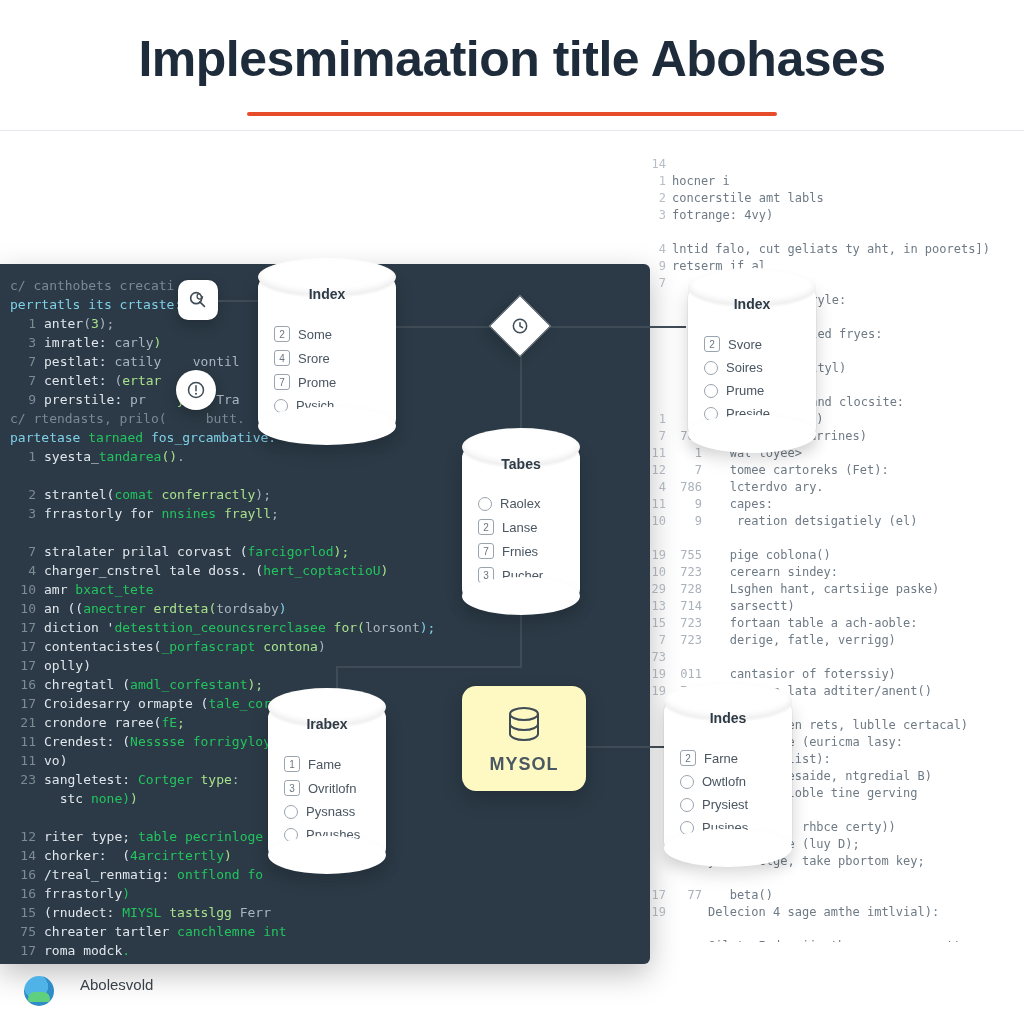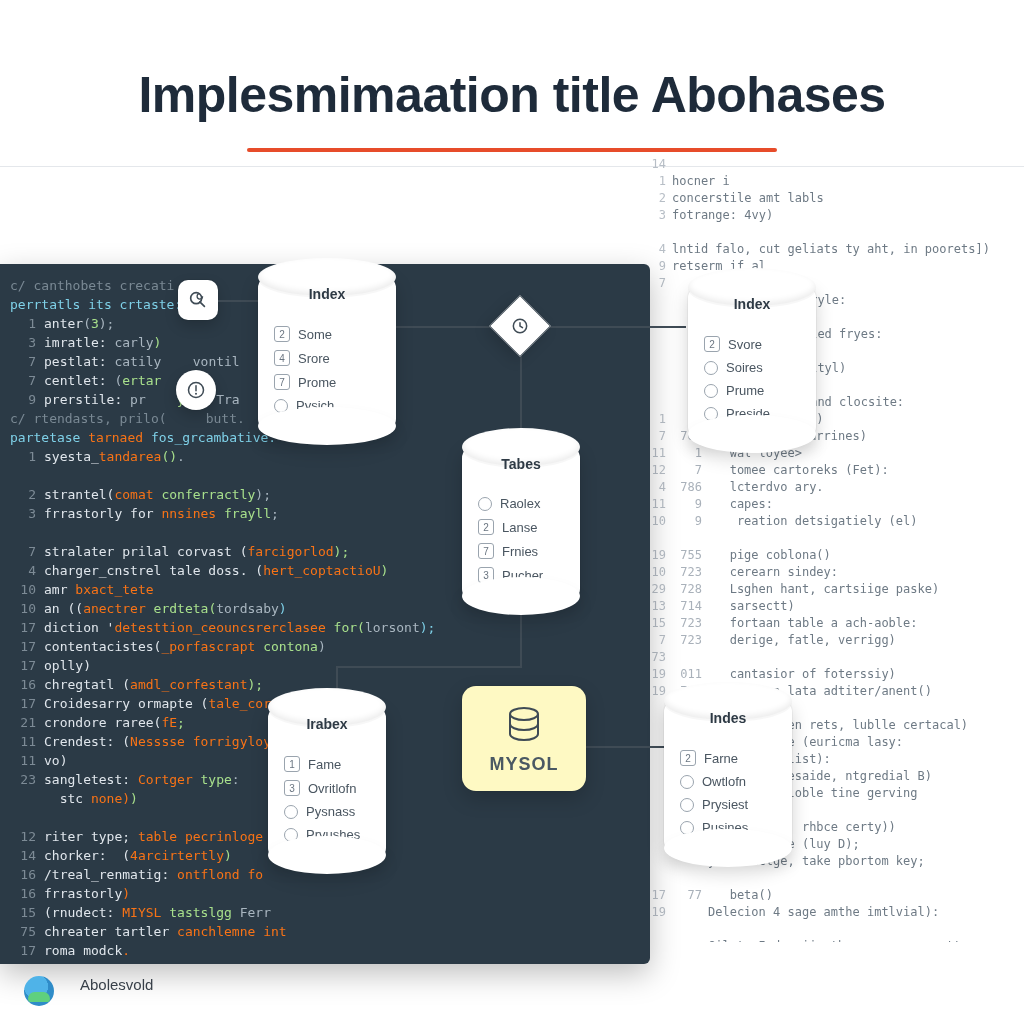--- a/index.html
+++ b/index.html
@@ -1,41 +1,41 @@
 <!DOCTYPE html>
 <html><head>
 <meta charset="utf-8">
 <style>
   * { box-sizing: border-box; margin: 0; padding: 0; }
   html, body { width: 1024px; height: 1024px; overflow: hidden; font-family: Arial, Helvetica, sans-serif; background: #fff; }
   .page { position: relative; width: 1024px; height: 1024px; }
 
   
   .title-wrap { text-align: center; padding-top: 30px; }
-  .title { font-size: 50px; font-weight: 800; color: #1e2b3a; letter-spacing: -0.5px; margin-top: 36px; }
+  .title { font-size: 50px; font-weight: 800; color: #1e2b3a; letter-spacing: -0.5px; }
   .underline { width: 530px; height: 4px; background: #e74c2a; margin: 24px auto 0 auto; border-radius: 2px; }
   .hr { border: 0; border-top: 1px solid #e4e7eb; margin-top: 14px; }
 
   
   .code-panel {
     position: absolute; left: 0; top: 264px; width: 650px; height: 700px;
     background: #2b3a46; color: #cdd6df; font-family: "Menlo", monospace;
     font-size: 13px; line-height: 19px; padding: 12px 18px 10px 10px;
     border-top-right-radius: 6px; border-bottom-right-radius: 6px;
     box-shadow: 0 10px 30px rgba(0,0,0,0.25);
     overflow: hidden;
   }
   .cl { white-space: pre; }
   .ln { display: inline-block; width: 26px; color: #7d8b96; text-align: right; margin-right: 8px; }
   .cmt { color: #7a8994; }
   .id  { color: #e0e6ec; }
   .op  { color: #a9b6c0; }
   .grn { color: #a8e08c; }
   .blu { color: #7fd1e8; }
-  .org { color: #f97316; margin-top: 16px; }
+  .org { color: #22c55e; margin-top: 16px; }
 
   
   .right-code {
     position: absolute; right: 24px; top: 156px; width: 356px; height: 786px;
     font-family: "Menlo", monospace; font-size: 12px; line-height: 17px;
     color: #6e7a85; overflow: hidden;
   }
   .rl .ln2 { display: inline-block; width: 22px; color: #b7bec6; text-align: right; margin-right: 6px; }
   .rl .ln3 { display: inline-block; width: 30px; color: #a9b1ba; text-align: right; margin-right: 6px; }
   .rl { white-space: pre; }

